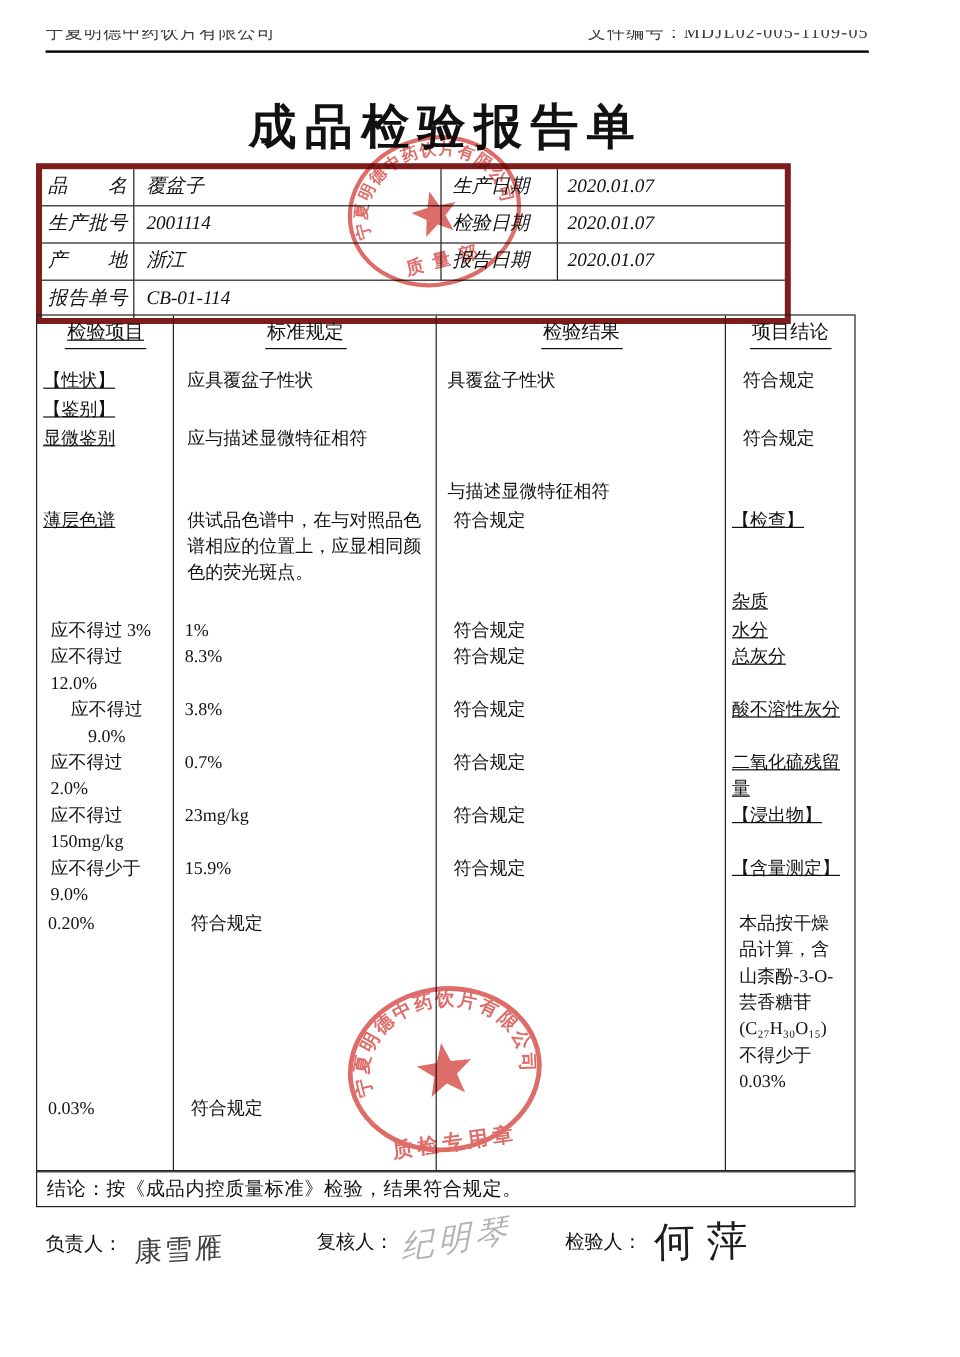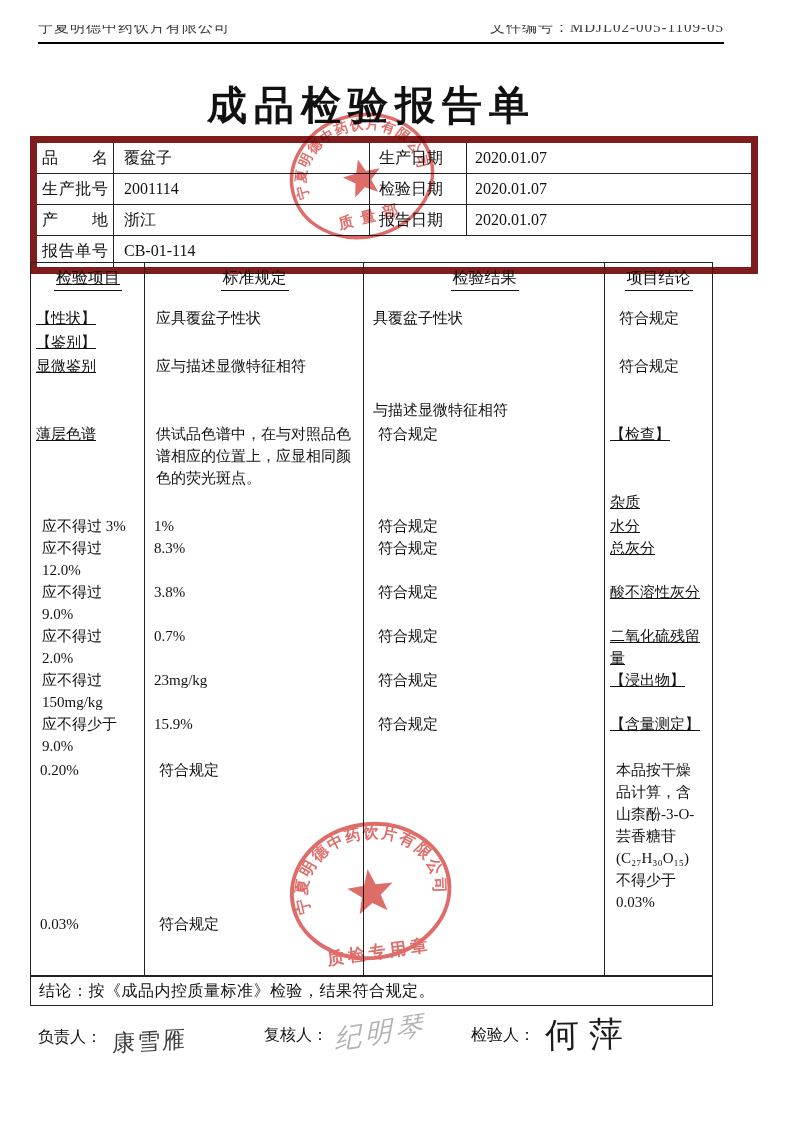--- a/index.html
+++ b/index.html
@@ -9,23 +9,23 @@
   
   .top-header{position:absolute;left:38px;top:25px;width:686px;height:16px;overflow:hidden;}
   .top-header .inner{display:flex;justify-content:space-between;margin-top:-7px;
                      font-size:15px;color:#3c3c3c;letter-spacing:1px;white-space:nowrap;}
   .top-rule{position:absolute;left:38px;top:42px;width:686px;border-top:2px solid #000;}
 
   .doc-title{position:absolute;left:30px;top:78px;width:683px;text-align:center;
              font-size:40px;font-weight:bold;letter-spacing:7px;}
 
   
-  .info-table{position:absolute;left:30px;top:136px;width:728px;box-sizing:border-box;
-              border:7px solid #7f1d1d;display:grid;grid-template-columns:77px 256px 97px 1fr;
-              grid-auto-rows:31px;font-size:16px;}
+  .info-table{position:absolute;left:30px;top:136px;width:629px;box-sizing:border-box;
+              border:5px solid #7f1d1d;display:grid;grid-template-columns:77px 256px 97px 1fr;
+              grid-auto-rows:31px;font-size:16px;font-style:italic;}
   .info-cell{box-sizing:border-box;border-right:1px solid #222;border-bottom:1px solid #222;
              line-height:30px;overflow:hidden;white-space:nowrap;}
   .info-cell.label{text-align:justify;text-align-last:justify;padding:0 5px;}
   .info-cell.label2{padding-left:9px;}
   .info-cell.val1{padding-left:10px;}
   .info-cell.val2{padding-left:8px;}
   .no-br{border-right:none !important;}
   .no-bb{border-bottom:none !important;}
 
   
@@ -137,21 +137,21 @@
         <div class="insp-cell c3" style="min-height: 24px;"></div>
         <div class="insp-cell c0" style="min-height: 21px;">杂质</div>
         <div class="insp-cell c1" style="min-height: 21px;">应不得过 3%</div>
         <div class="insp-cell c2" style="min-height: 21px;">1%</div>
         <div class="insp-cell c3" style="min-height: 21px;">符合规定</div>
         <div class="insp-cell c0" style="min-height: 21px;">水分</div>
         <div class="insp-cell c1" style="min-height: 21px;">应不得过 12.0%</div>
         <div class="insp-cell c2" style="min-height: 21px;">8.3%</div>
         <div class="insp-cell c3" style="min-height: 21px;">符合规定</div>
         <div class="insp-cell c0" style="min-height: 21px;">总灰分</div>
-        <div class="insp-cell c1" style="min-height: 21px;">应不得过 9.0%</div>
+        <div class="insp-cell c1" style="min-height: 21px; text-align: center;">应不得过 9.0%</div>
         <div class="insp-cell c2" style="min-height: 21px;">3.8%</div>
         <div class="insp-cell c3" style="min-height: 21px;">符合规定</div>
         <div class="insp-cell c0" style="min-height: 21px;">酸不溶性灰分</div>
         <div class="insp-cell c1" style="min-height: 21px;">应不得过 2.0%</div>
         <div class="insp-cell c2" style="min-height: 21px;">0.7%</div>
         <div class="insp-cell c3" style="min-height: 21px;">符合规定</div>
         <div class="insp-cell c0" style="min-height: 21px;">二氧化硫残留量</div>
         <div class="insp-cell c1" style="min-height: 21px;">应不得过 150mg/kg</div>
         <div class="insp-cell c2" style="min-height: 21px;">23mg/kg</div>
         <div class="insp-cell c3" style="min-height: 21px;">符合规定</div>

